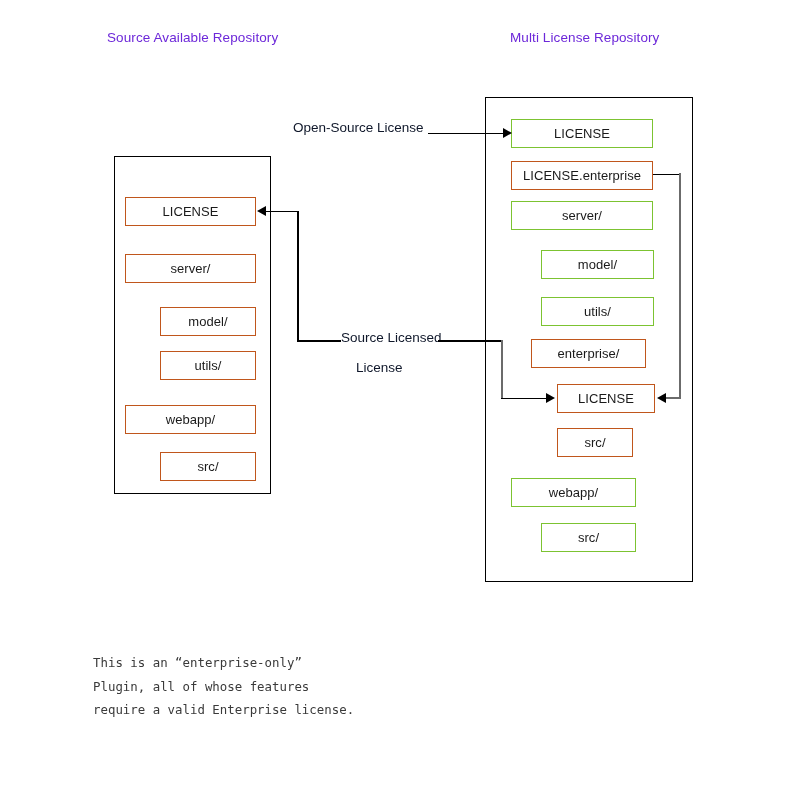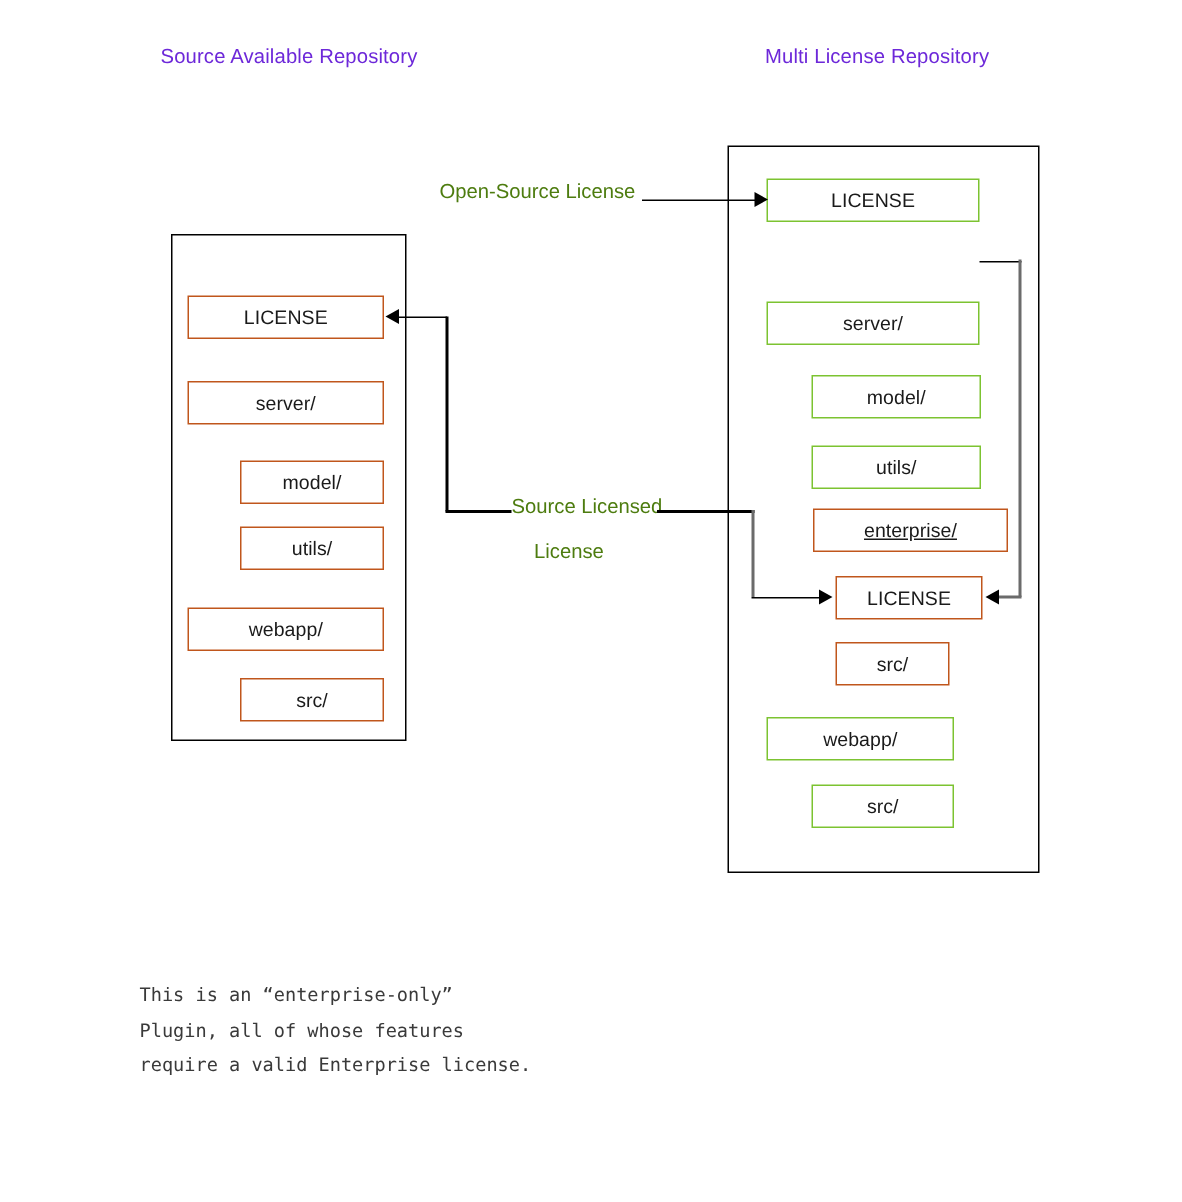--- a/index.html
+++ b/index.html
@@ -40,21 +40,21 @@
     justify-content: center;
     white-space: nowrap;
     letter-spacing: 0.05px;
   }
   .node.green { border-color: #7cc331; }
   .node.orange { border-color: #c0561c; }
 
   .edge-label {
     position: absolute;
     font-size: 13.5px;
-    color: #4d7c0f;
+    color: #0f172a;
     white-space: nowrap;
   }
 
   .line {
     position: absolute;
     background: #000000;
   }
   .line.h { height: 1.5px; }
   .line.v { width: 1.5px; }
   .line.gray { background: #6b6b6b; }
@@ -114,30 +114,33 @@
   </div>
   <div class="node orange" style="left:160px; top:452px; width:96px; height:29px;">
     <span>src/</span>
   </div>
 
   <div class="repo-frame" style="left:485px; top:97px; width:208px; height:485px;"></div>
 
   <div class="node green" style="left:511px; top:119px; width:142px; height:29px;">
     <span>LICENSE</span>
   </div>
+  <div class="node orange" style="left:511px; top:161px; width:142px; height:29px;">
+    <span>LICENSE.enterprise</span>
+  </div>
   <div class="node green" style="left:511px; top:201px; width:142px; height:29px;">
     <span>server/</span>
   </div>
   <div class="node green" style="left:541px; top:250px; width:113px; height:29px;">
     <span>model/</span>
   </div>
   <div class="node green" style="left:541px; top:297px; width:113px; height:29px;">
     <span>utils/</span>
   </div>
-  <div class="node orange" style="left:542px; top:339px; width:130px; height:29px;text-decoration:underline;">
+  <div class="node orange" style="left:531px; top:339px; width:115px; height:29px;">
     <span>enterprise/</span>
   </div>
   <div class="node orange" style="left:557px; top:384px; width:98px; height:29px;">
     <span>LICENSE</span>
   </div>
   <div class="node orange" style="left:557px; top:428px; width:76px; height:29px;">
     <span>src/</span>
   </div>
   <div class="node green" style="left:511px; top:478px; width:125px; height:29px;">
     <span>webapp/</span>

